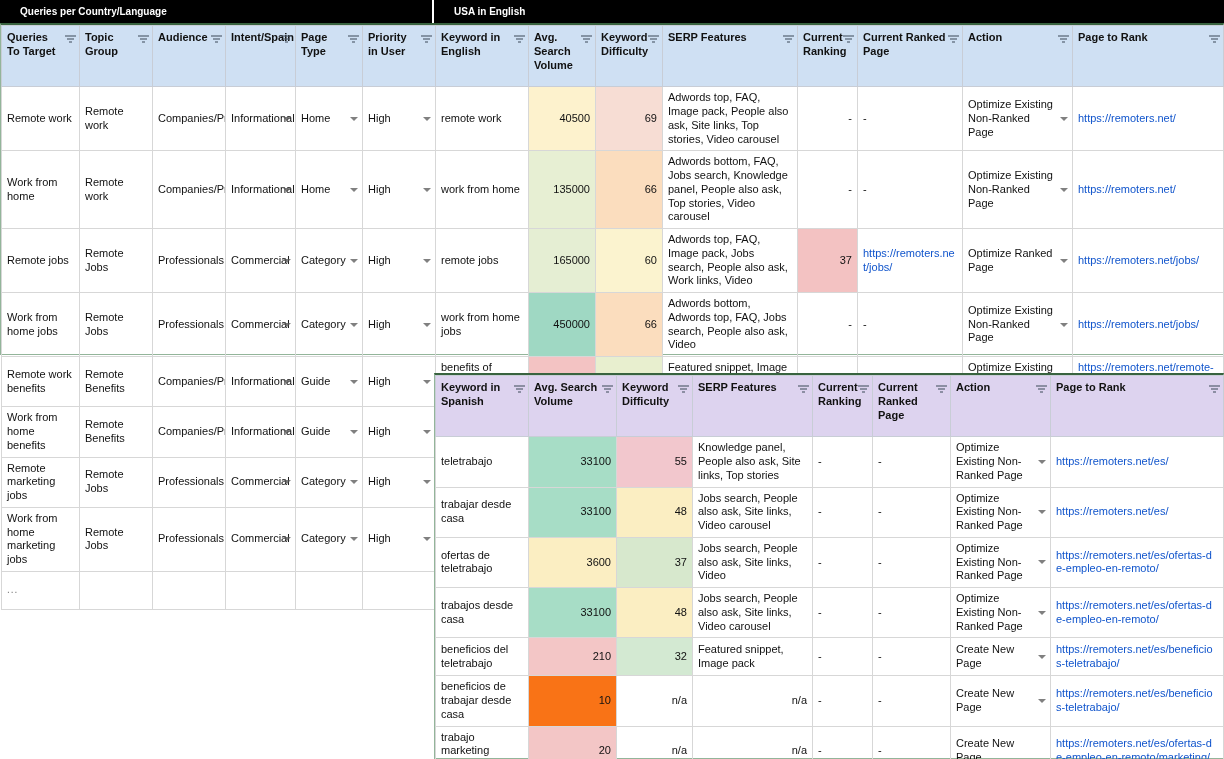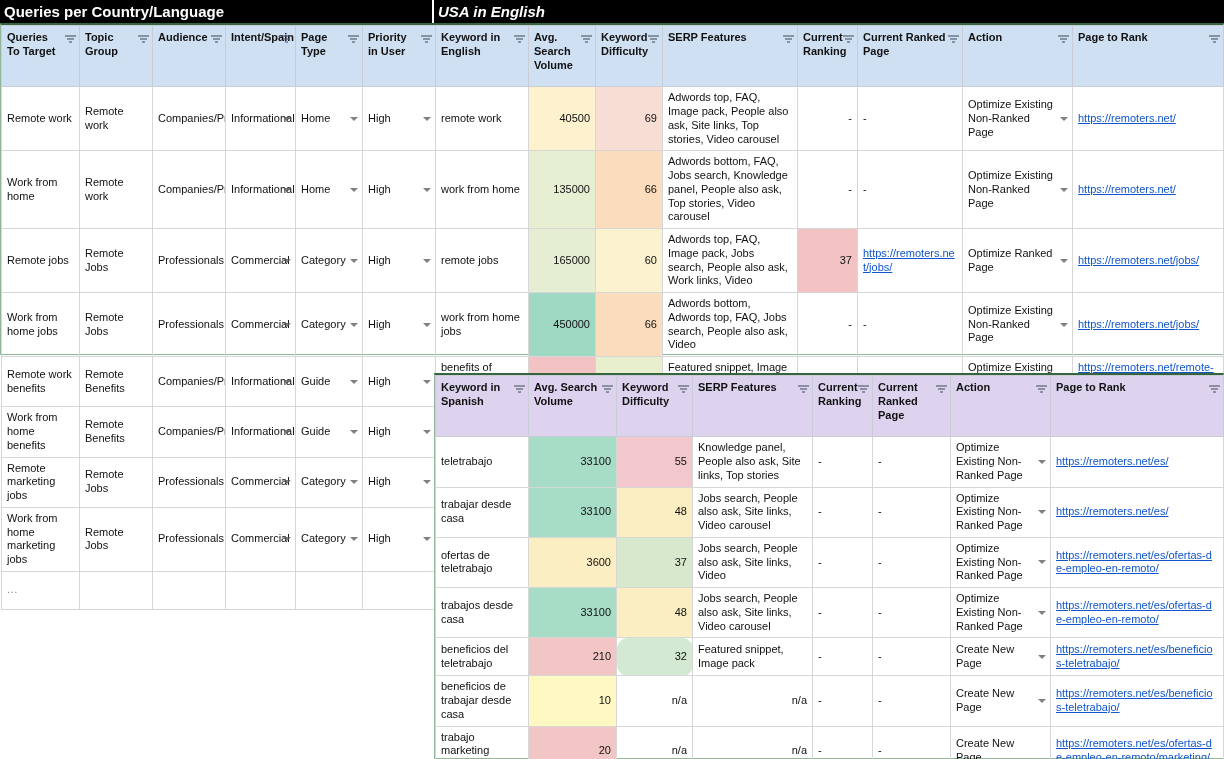--- a/index.html
+++ b/index.html
@@ -8,23 +8,23 @@
     font-family:"Liberation Sans", sans-serif;
     font-size:11px;color:#111;
     -webkit-font-smoothing:antialiased;
     overflow:hidden;
   }
   .sheet{position:absolute;}
 
   
   .banner{
     background:#000000;color:#ffffff;
-    font-weight:bold;font-size:15px;
+    font-weight:bold;font-size:10px;
     height:23px;line-height:23px;
-    padding-left:4px;box-sizing:border-box;
+    padding-left:20px;box-sizing:border-box;
     white-space:nowrap;overflow:hidden;
   }
   .banner-row{display:flex;}
 
   
   .tblwrap{
     border:1px solid #93b59a;
     border-top:2px solid #38633f;
     box-sizing:border-box;
     background:#fff;
@@ -58,34 +58,34 @@
     position:absolute;right:3px;top:9px;
     width:11px;height:9px;opacity:.55;
   }
   .filt i{display:block;background:#4a5766;margin:0 auto 1.5px auto;height:1.5px;}
   .filt i:nth-child(1){width:11px;}
   .filt i:nth-child(2){width:7px;}
   .filt i:nth-child(3){width:3px;}
 
   
   .num{text-align:right;}
-  .lnk{color:#1155cc;text-decoration:underline;word-break:break-all;line-height:1.25;display:inline-block;}
+  .lnk{color:#1155cc;word-break:break-all;line-height:1.25;display:inline-block;}
   .sel{position:relative;padding-right:16px;}
   .caret{
     position:absolute;right:4px;top:50%;margin-top:-2px;
     width:0;height:0;border-left:4px solid transparent;border-right:4px solid transparent;
     border-top:4px solid #555;opacity:.75;
   }
   .blank td{height:18px;}
   .dots{color:#777;font-size:10px;letter-spacing:1px;}
 
   
   #sheet-en{left:0;top:0;width:1224px;}
   #sheet-en .banner-left{width:434px;border-right:2px solid #fff;}
-  #sheet-en .banner-right{flex:1;font-style:italic;}
+  #sheet-en .banner-right{flex:1;}
   #sheet-en .tblwrap{width:1224px;height:332px;}
   #sheet-en tbody tr{height:38px;}
 
   
   #sheet-es{left:434px;top:373px;width:790px;}
   #sheet-es .tblwrap{width:790px;height:386px;}
   #sheet-es tbody tr{height:38px;}
 </style>
 </head>
 <body>
@@ -434,30 +434,30 @@
             <td class="num" style="background: rgb(251, 238, 194);">48</td>
             <td>Jobs search, People also ask, Site links, Video carousel</td>
             <td>-</td>
             <td>-</td>
             <td class="sel"><span>Optimize Existing Non-Ranked Page</span><span class="caret"></span></td>
             <td><span class="lnk">https://remoters.net/es/ofertas-de-empleo-en-remoto/</span></td>
           </tr>
           <tr>
             <td>beneficios del teletrabajo</td>
             <td class="num" style="background: rgb(243, 198, 198);">210</td>
-            <td class="num" style="background: rgb(211, 233, 210); border-radius: 11px;">32</td>
+            <td class="num" style="background: rgb(211, 233, 210);">32</td>
             <td>Featured snippet, Image pack</td>
             <td>-</td>
             <td>-</td>
             <td class="sel"><span>Create New Page</span><span class="caret"></span></td>
             <td><span class="lnk">https://remoters.net/es/beneficios-teletrabajo/</span></td>
           </tr>
           <tr>
             <td>beneficios de trabajar desde casa</td>
-            <td class="num" style="background: #fef9c3; padding-left: 45px;">10</td>
+            <td class="num" style="background: #f97316; padding-left: 45px;">10</td>
             <td class="num">n/a</td>
             <td class="num">n/a</td>
             <td>-</td>
             <td>-</td>
             <td class="sel"><span>Create New Page</span><span class="caret"></span></td>
             <td><span class="lnk">https://remoters.net/es/beneficios-teletrabajo/</span></td>
           </tr>
           <tr>
             <td>trabajo marketing remoto</td>
             <td class="num" style="background: rgb(243, 198, 198);">20</td>

